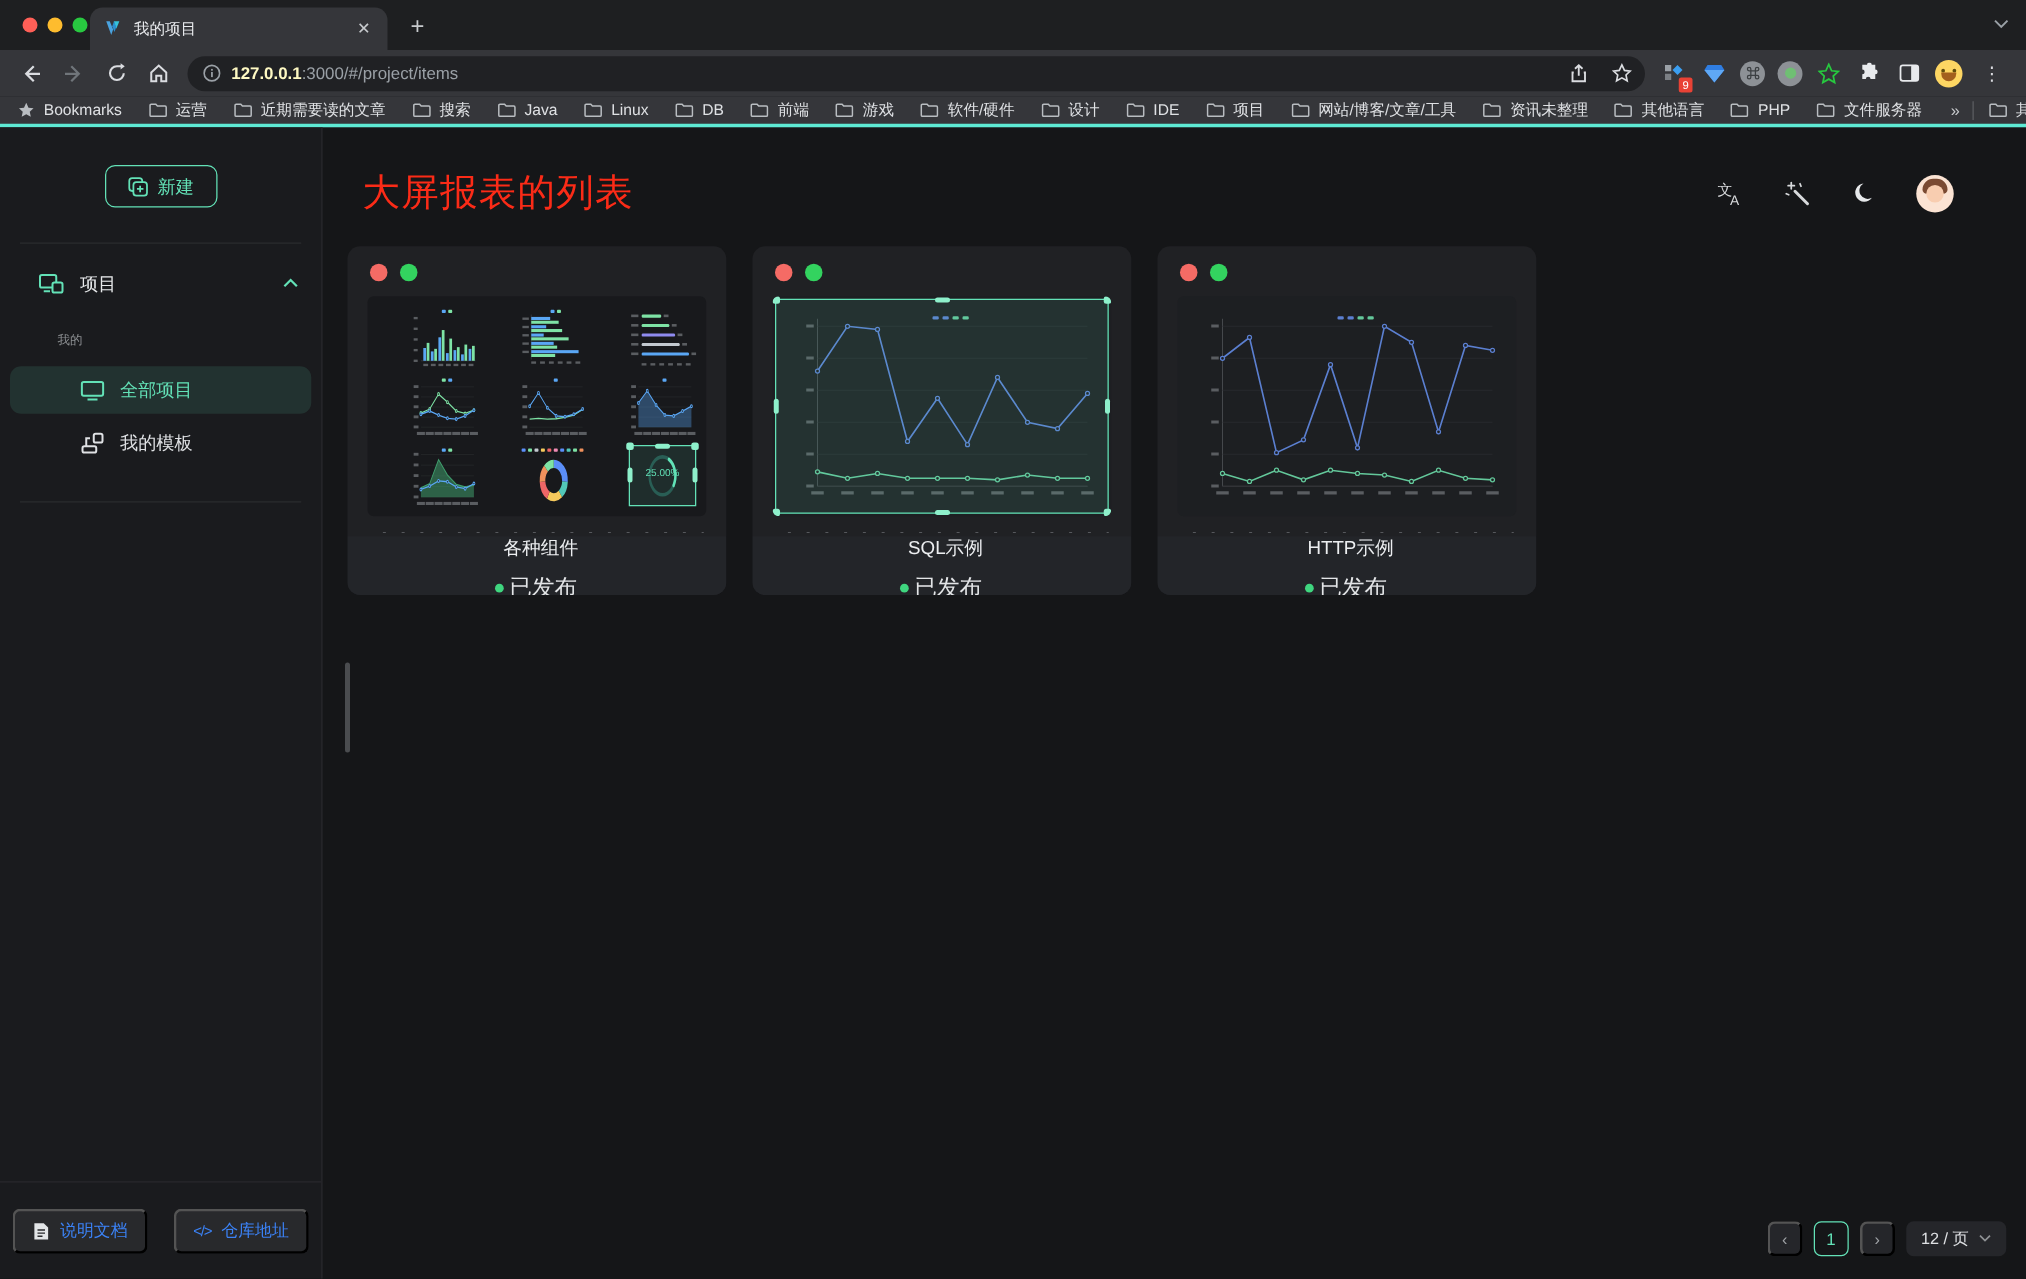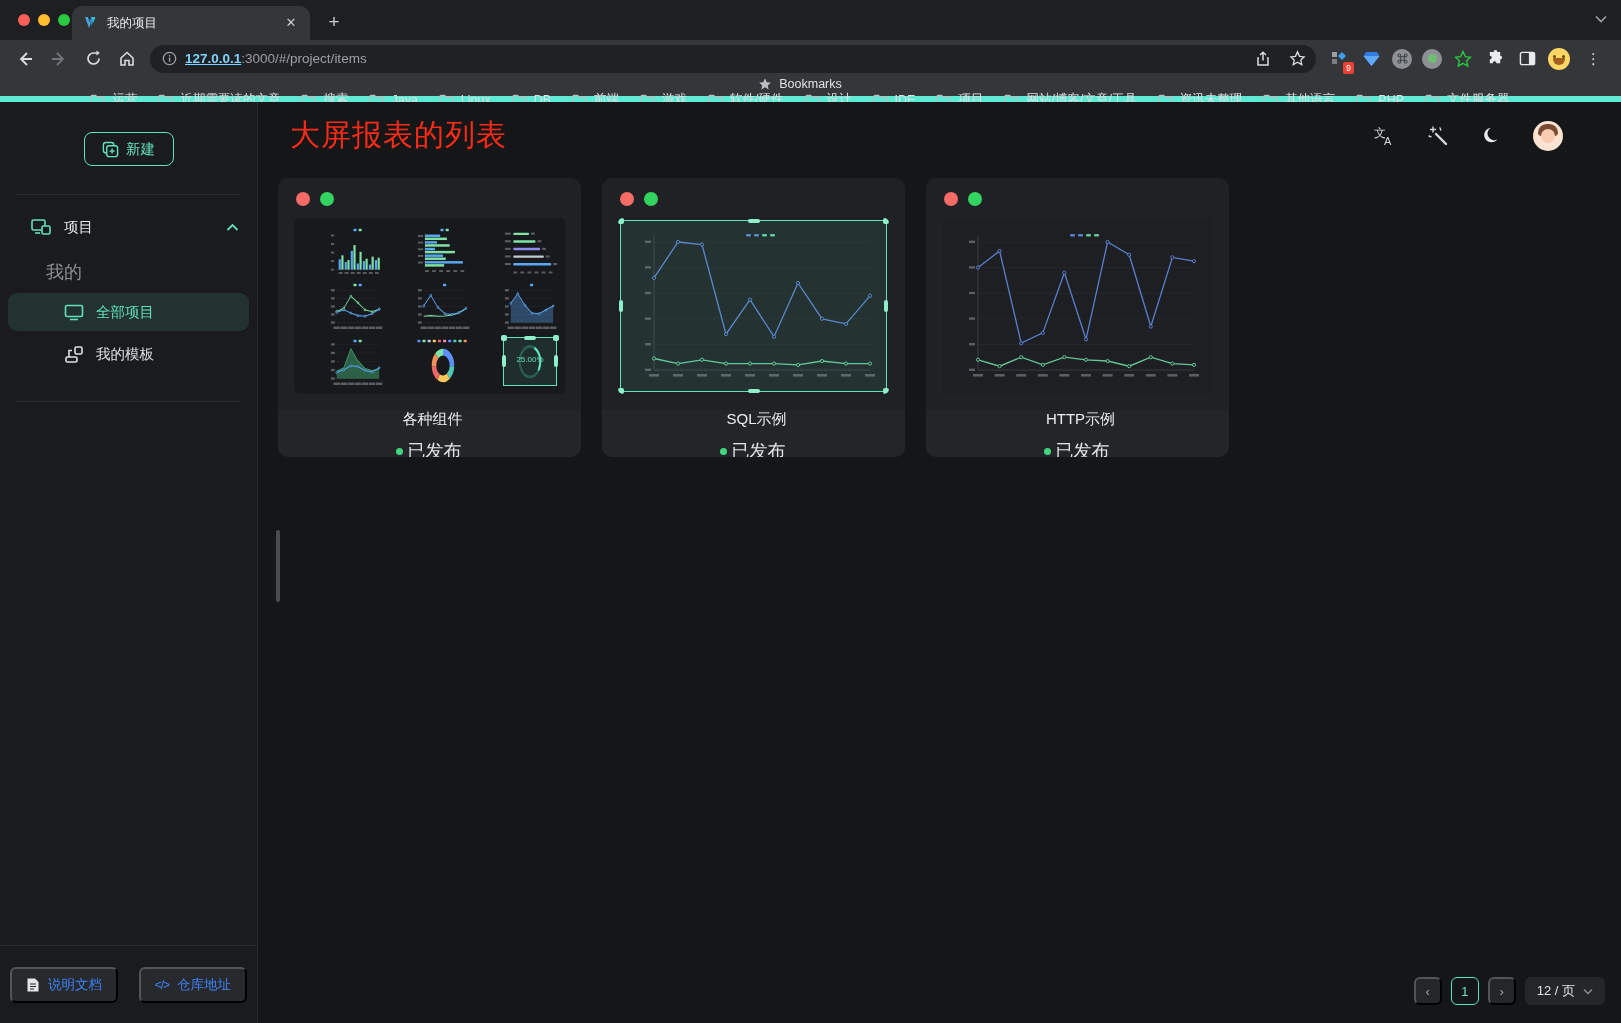--- a/index.html
+++ b/index.html
@@ -21,71 +21,71 @@
   .tabsearch { position:absolute; right:14px; top:12px; color:#9aa0a6; font-size:12px; }
   .favicon { width:16px; height:16px; flex:0 0 16px; }
 
   .toolbar { height:37px; background:#35363a; display:flex; align-items:center; padding:0 8px; }
   .navbtn { width:28px; height:28px; display:flex; align-items:center; justify-content:center;
     border-radius:50%; margin:0 3px; color:#dadce0; }
   .navbtn.dim { color:#70757a; }
   .omnibox { flex:1; max-width:1180px; height:28px; background:#202124; border-radius:14px;
     margin:0 6px; display:flex; align-items:center; padding:0 6px 0 12px; gap:8px; }
   .url { font-size:13.5px; color:#9aa0a6; white-space:nowrap; flex:1; }
-  .url b { color:#7dd3fc; font-weight:bold;text-decoration:underline; }
+  .url b { color:#fef9c3; font-weight:bold; }
   .omni-ic { width:26px; height:26px; display:flex; align-items:center; justify-content:center;
     border-radius:50%; color:#dadce0; }
   .exts { display:flex; align-items:center; gap:10px; padding:0 6px; }
   .ext { width:22px; height:22px; display:flex; align-items:center; justify-content:center; position:relative; }
   .badge { position:absolute; right:-4px; bottom:-4px; background:#e94235; color:#fff; font-size:9px;
     padding:1px 3px; border-radius:2px; line-height:10px; }
   .circle-ext { width:20px; height:20px; border-radius:50%; background:#8d9196; display:flex;
     align-items:center; justify-content:center; }
   .emoji-face { width:22px; height:22px; border-radius:50%; background:#fdd663; position:relative; }
   .emoji-face:before { content:""; position:absolute; left:5px; top:7px; width:3px; height:3px;
     border-radius:50%; background:#5f4b0c; box-shadow:9px 0 0 #5f4b0c; }
   .emoji-face:after { content:""; position:absolute; left:5px; top:10px; width:12px; height:7px;
     border-radius:0 0 12px 12px; background:#a35f1d; }
   .kebab { color:#dadce0; font-size:15px; letter-spacing:0; padding:0 6px; }
 
   .bookmarks { height:25px; background:#35363a; display:flex; align-items:center; padding:0 14px;
-    border-bottom:6px solid #5eead4;flex-direction:column; }
+    border-bottom:3px solid #5eead4; }
   .bm { display:flex; align-items:center; gap:7px; color:#dfe1e4; font-size:12.5px;
     margin-right:21px; white-space:nowrap; }
   .bm svg { flex:0 0 auto; }
   .bm-overflow { color:#c7cacd; font-size:13px; margin:0 10px 0 2px; }
   .bm-divider { width:1px; height:15px; background:#5c5e62; margin-right:12px; }
   .bm-right { margin-left:auto; display:flex; align-items:center; }
 
   
   .app { position:relative; height:921px; display:flex; background:#151618; }
 
   .sidebar { width:258px; background:#1a1b1e; border-right:1px solid #28292c; position:relative;
     flex:0 0 258px; }
   .new-btn { margin:30px auto 0; width:90px; height:34px; display:flex; align-items:center;
     justify-content:center; gap:7px; color:#63e2b7; border:1px solid #63e2b7; border-radius:8px;
     font-size:14.5px; background:transparent; }
   .side-div { height:1px; background:#2a2c2e; margin:28px 16px 0; }
   .section-row { display:flex; align-items:center; gap:12px; padding:0 18px 0 30px; height:56px;
     color:#e6e8ea; font-size:14.5px; margin-top:4px; }
   .section-row .chev { margin-left:auto; color:#63e2b7; }
-  .group-label { color:#8d9093; font-size:18px; padding-left:46px; height:34px; display:flex; align-items:center; }
+  .group-label { color:#8d9093; font-size:10px; padding-left:46px; height:34px; display:flex; align-items:center; }
   .side-item { display:flex; align-items:center; gap:12px; height:38px; margin:4px 8px; padding-left:56px;
     border-radius:9px; color:#dfe1e4; font-size:14.5px; }
   .side-item.active { background:rgba(99,226,183,0.12); color:#63e2b7; }
   .side-item.root { padding-left:24px; margin-top:8px; }
   .side-footer { position:absolute; left:0; right:0; bottom:0; height:78px; border-top:1px solid #28292c;
     display:flex; align-items:center; justify-content:space-between; padding:0 10px; }
   .foot-btn { display:flex; align-items:center; gap:8px; background:#28292c; color:#3b82f6;
     font-size:13.5px; border-radius:6px; padding:0 14px; height:36px; }
 
   .main { flex:1; position:relative; }
   .main-scroll-thumb { position:absolute; left:18px; top:428px; width:4px; height:72px;
     border-radius:2px; background:#4a4c4f; }
-  .page-header { display:flex; align-items:center; padding:13px 58px 0 32px; }
+  .page-header { display:flex; align-items:center; padding:32px 58px 0 32px; }
   .page-title { color:#fb2b17; font-size:30px; letter-spacing:1px; }
   .header-icons { margin-left:auto; display:flex; align-items:center; gap:28px; color:#d7d9db; }
   .hicon { width:26px; height:26px; display:flex; align-items:center; justify-content:center; }
   .avatar { width:30px; height:30px; border-radius:50%; background:#fbe3d3; position:relative; overflow:hidden; }
   .avatar:before { content:""; position:absolute; left:5px; top:3px; width:20px; height:12px;
     border-radius:10px 10px 4px 4px; background:#7a4a32; }
   .avatar:after { content:""; position:absolute; left:8px; top:8px; width:14px; height:14px;
     border-radius:50%; background:#f8cdb0; }
 
   .cards { display:flex; gap:21px; padding:22px 0 0 20px; }

